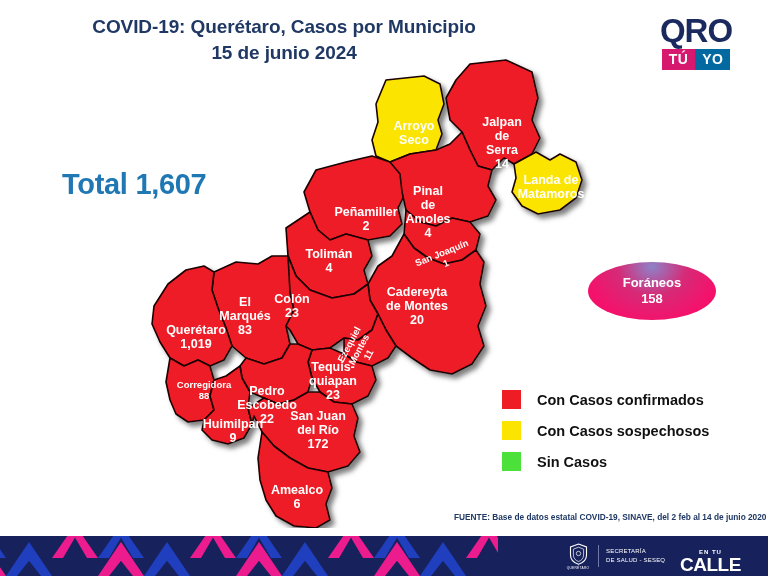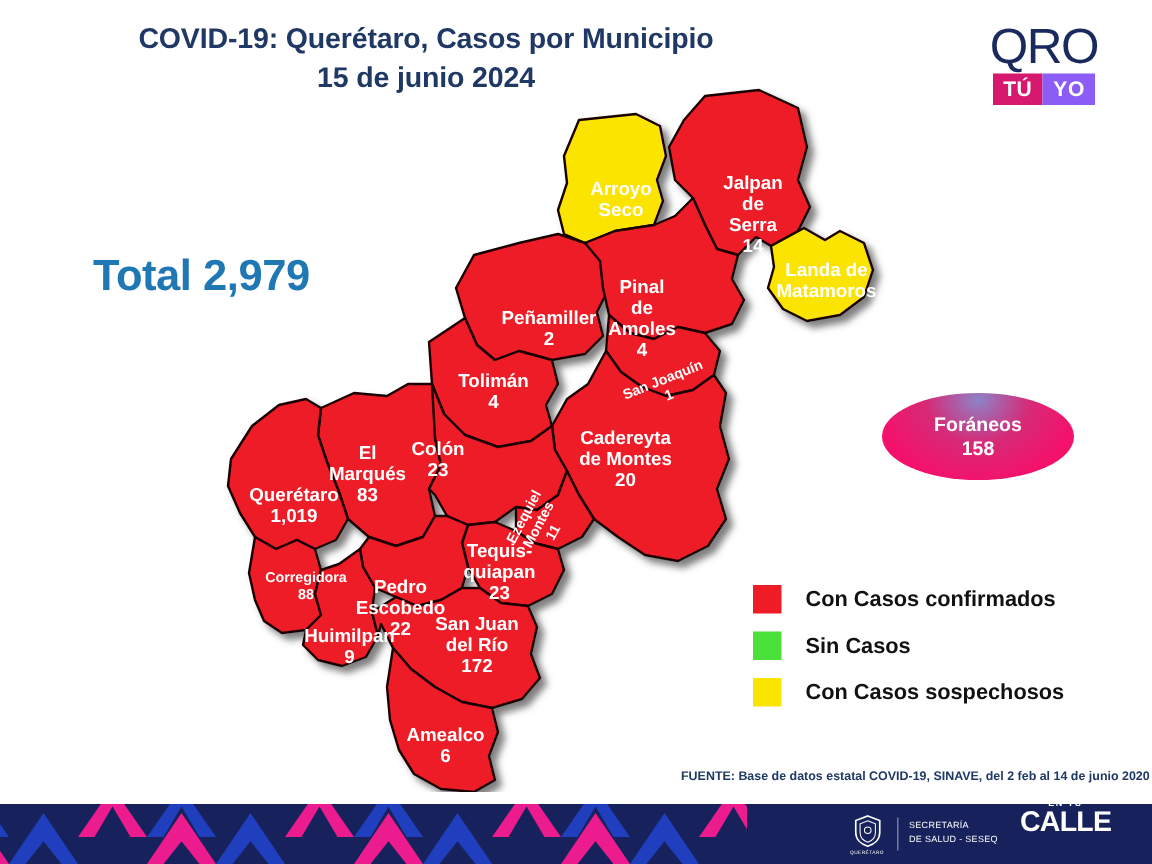--- a/index.html
+++ b/index.html
@@ -14,30 +14,30 @@
   .title-block{
     position:absolute;left:44px;top:14px;width:480px;
     text-align:center;color:#1f3864;
     font-weight:bold;font-size:19px;line-height:1.35;
     letter-spacing:-.1px;
   }
 
   
   .qro-logo{position:absolute;left:640px;top:14px;width:112px;height:62px;}
   .qro-word{
-    font-size:33px;font-weight:normal;color:#1b2a5e;letter-spacing:-1px;
+    font-size:33px;font-weight:bold;color:#1b2a5e;letter-spacing:-1px;
     line-height:33px;text-align:center;
   }
   .qro-tag{display:flex;margin-top:2px;height:21px;justify-content:center;}
   .qro-tu,.qro-yo{
     color:#fff;font-weight:bold;font-size:14px;line-height:21px;
     padding:0 7px;letter-spacing:.4px;
   }
   .qro-tu{background:#d6186f;}
-  .qro-yo{background:#8b5cf6;}
+  .qro-yo{background:#0369a1;}
 
   
   .total{
     position:absolute;left:62px;top:168px;
     color:#1f77b4;font-weight:bold;font-size:29px;
     letter-spacing:-.3px;
   }
 
   
   #map-svg{position:absolute;left:140px;top:58px;}
@@ -84,21 +84,21 @@
     display:flex;align-items:center;z-index:4;
   }
   .seal{
     width:26px;height:30px;display:flex;flex-direction:column;
     align-items:center;justify-content:center;
   }
   .seal-txt{font-size:3.2px;color:#fff;letter-spacing:.3px;margin-top:1px;}
   .seseq-div{width:1px;height:22px;background:#6f79a8;margin:0 7px;}
   .seseq-txt{font-size:6px;color:#fff;line-height:1.5;letter-spacing:.2px;}
   .calle{
-    position:absolute;left:680px;bottom:18px;z-index:4;text-align:center;color:#fff;
+    position:absolute;left:680px;bottom:2px;z-index:4;text-align:center;color:#fff;
   }
   .calle-top{font-size:6px;letter-spacing:1px;font-weight:bold;}
   .calle-main{font-size:19px;font-weight:bold;letter-spacing:-.5px;line-height:19px;}
 </style>
 </head>
 <body>
 
 <div id="stage">
 
   <div class="title-block">
@@ -107,21 +107,21 @@
   </div>
 
   <div class="qro-logo">
     <div class="qro-word">QRO</div>
     <div class="qro-tag">
       <span class="qro-tu">TÚ</span>
       <span class="qro-yo">YO</span>
     </div>
   </div>
 
-  <div class="total">Total 2,979</div>
+  <div class="total">Total 1,607</div>
 
   <svg id="map-svg" width="480" height="470" viewBox="0 0 480 470">
     <defs>
       <filter id="mapshadow" x="-20%" y="-20%" width="150%" height="150%">
         <feDropShadow dx="4" dy="4" stdDeviation="2.5" flood-color="#555" flood-opacity="0.75"></feDropShadow>
       </filter>
     </defs>
     <g id="map-regions" filter="url(#mapshadow)">
         <path d="M246,22 L284,18 L300,26 L304,46 L298,62 L302,76 L296,92 L270,96 L250,104 L236,98 L232,82 L238,64 L236,46 Z" fill="#fbe400" stroke="#1a0000" stroke-width="1.6" stroke-linejoin="round"></path>
         <path d="M330,6 L366,2 L392,14 L398,40 L392,62 L400,80 L392,96 L374,106 L364,100 L352,112 L338,108 L330,92 L322,74 L310,62 L306,40 L316,22 Z" fill="#ee1c25" stroke="#1a0000" stroke-width="1.6" stroke-linejoin="round"></path>
@@ -168,26 +168,26 @@
     <span>Foráneos</span>
     <span>158</span>
   </div>
 
   <div class="legend" id="legend">
       <div class="legend-row">
         <div class="legend-swatch" style="background: rgb(238, 28, 37);"></div>
         <div class="legend-text">Con Casos confirmados</div>
       </div>
       <div class="legend-row">
+        <div class="legend-swatch" style="background: rgb(251, 228, 0);"></div>
+        <div class="legend-text">Con Casos sospechosos</div>
+      </div>
+      <div class="legend-row">
         <div class="legend-swatch" style="background: rgb(76, 224, 58);"></div>
         <div class="legend-text">Sin Casos</div>
-      </div>
-      <div class="legend-row">
-        <div class="legend-swatch" style="background: rgb(251, 228, 0);"></div>
-        <div class="legend-text">Con Casos sospechosos</div>
       </div>
     </div>
 
   <div class="source">FUENTE: Base de datos estatal COVID-19, SINAVE, del 2 feb al 14 de junio 2020</div>
 
   <div class="footer">
     <svg width="768" height="40" viewBox="0 0 768 40">
       <rect x="0" y="0" width="768" height="40" fill="#17225c"></rect>
       <g id="chev-group">
           <path d="M-40,40 L-17,6 L6,40 L-5,40 L-17,24.8 L-29,40 Z" fill="#ec1b8e"></path>

